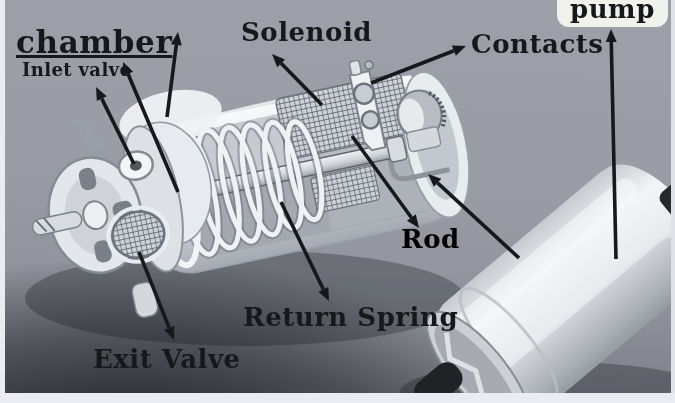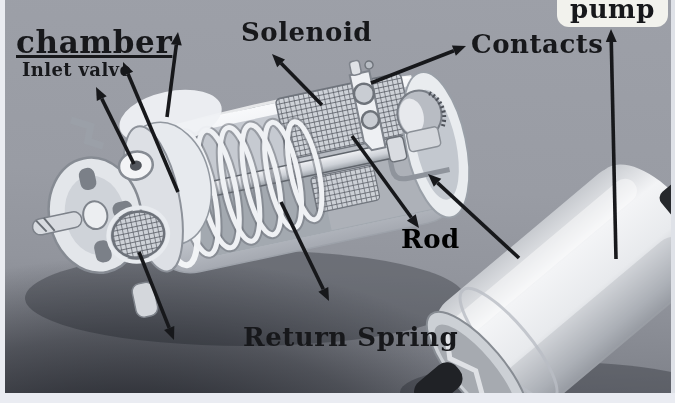--- a/index.html
+++ b/index.html
@@ -203,15 +203,16 @@
       </g>
     </svg>
 
   <div id="label-layer">
       <div class="label" style="left: 16px; top: 27px; font-size: 31px; color: rgb(23, 24, 27); text-decoration: underline;">chamber</div>
       <div class="label" style="left: 22px; top: 61px; font-size: 18px; color: rgb(23, 24, 27); text-align: right;">Inlet valve</div>
       <div class="label" style="left: 471px; top: 31px; font-size: 26px; color: rgb(23, 24, 27);">Contacts</div>
       <div class="label" style="left: 241px; top: 19px; font-size: 26px; color: rgb(23, 24, 27);">Solenoid</div>
       <div class="label pill" style="left: 557px; top: -18px; font-size: 26px; color: rgb(23, 24, 27);">pump</div>
       <div class="label" style="left: 401px; top: 226px; font-size: 26px; color: #000000;">Rod</div>
-      <div class="label" style="left: 243px; top: 304px; font-size: 26px; color: rgb(23, 24, 27); margin-top: 20px;">Return Spring</div>
+      <div class="label" style="left: 243px; top: 304px; font-size: 26px; color: rgb(23, 24, 27);">Return Spring</div>
+      <div class="label" style="left: 93px; top: 346px; font-size: 26px; color: rgb(23, 24, 27);">Exit Valve</div>
     </div>
 </div>
 
 </body></html>

